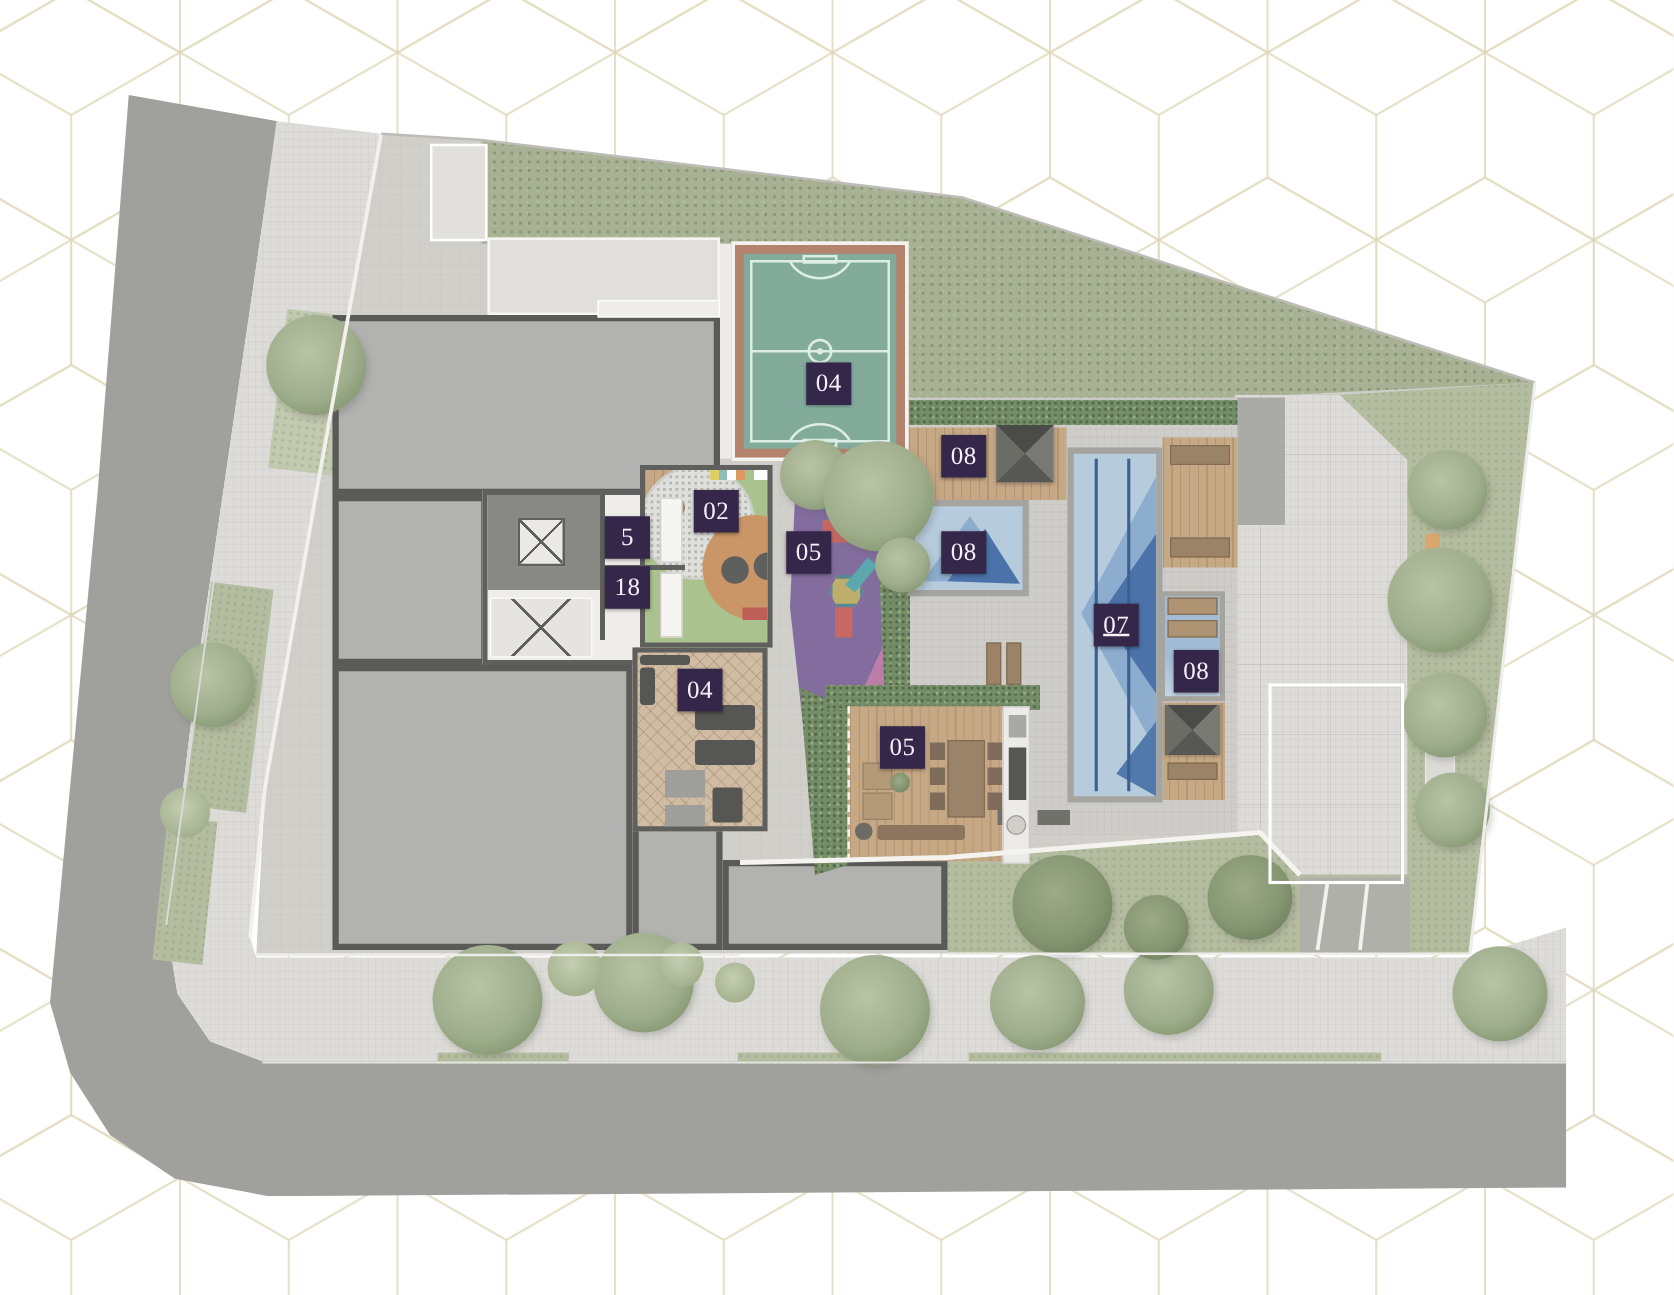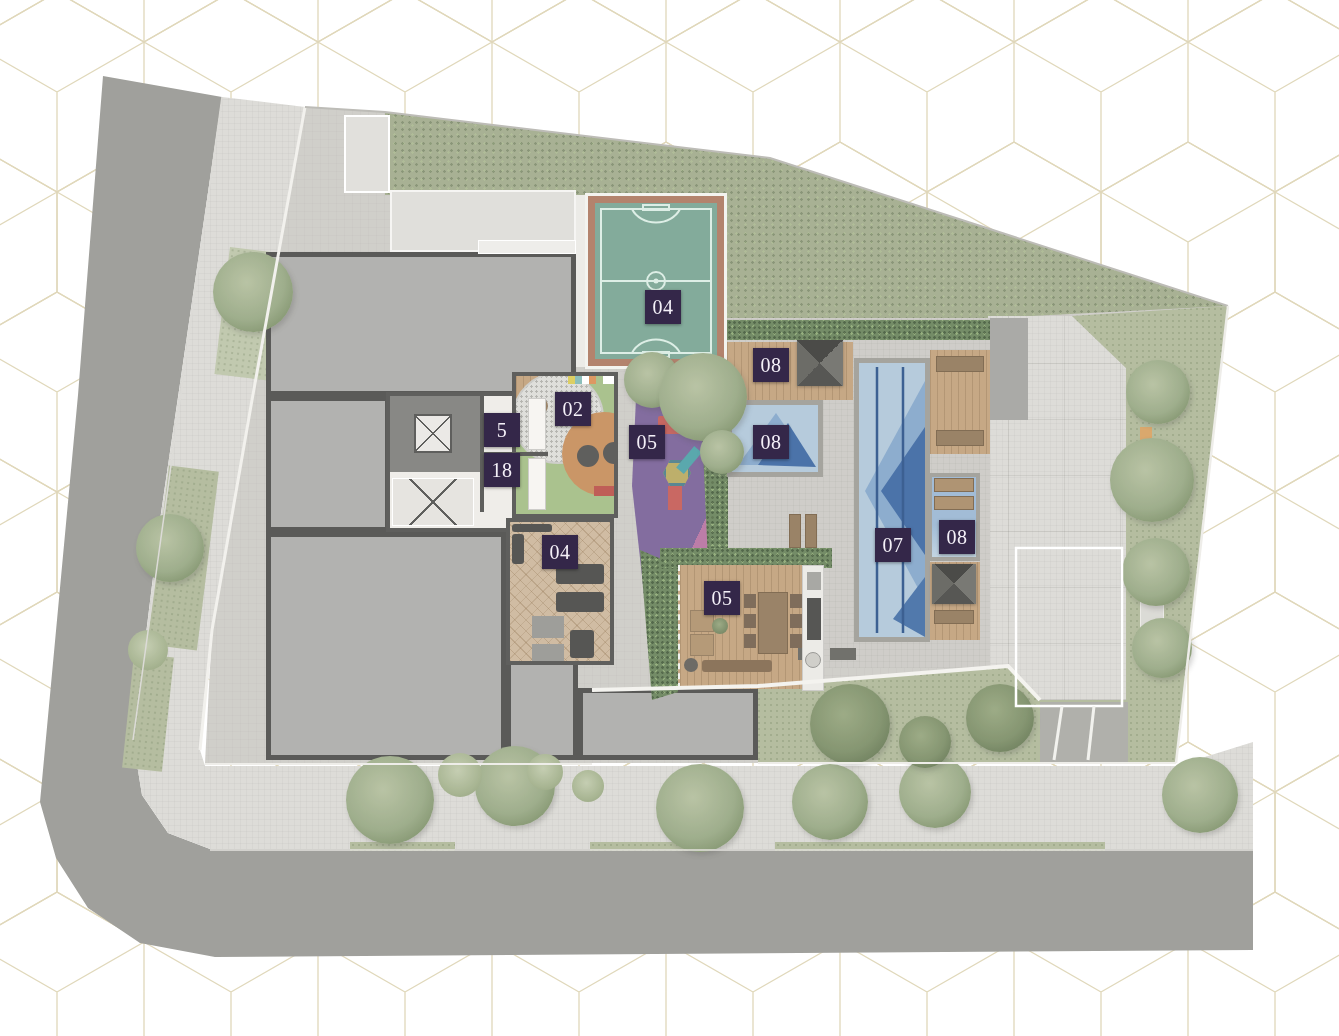--- a/index.html
+++ b/index.html
@@ -274,20 +274,20 @@
     </g>
   </svg>
 
   <div class="full" style="z-index:40">
       <div class="marker" style="left: 542px; top: 535px;">04</div>
       <div class="marker" style="left: 555px; top: 392px;">02</div>
       <div class="marker" style="left: 629px; top: 425px;">05</div>
       <div class="marker" style="left: 645px; top: 290px;">04</div>
       <div class="marker" style="left: 704px; top: 581px;">05</div>
       <div class="marker" style="left: 753px; top: 425px;">08</div>
-      <div class="marker" style="left: 875px; top: 528px;">07</div>
+      <div class="marker" style="left: 875px; top: 483px; text-decoration: underline;">07</div>
       <div class="marker" style="left: 939px; top: 520px;">08</div>
       <div class="marker" style="left: 753px; top: 348px;">08</div>
       <div class="marker" style="left: 484px; top: 453px;">18</div>
       <div class="marker" style="left: 484px; top: 413px;">5</div>
     </div>
 
 </div>
 
 </body></html>

